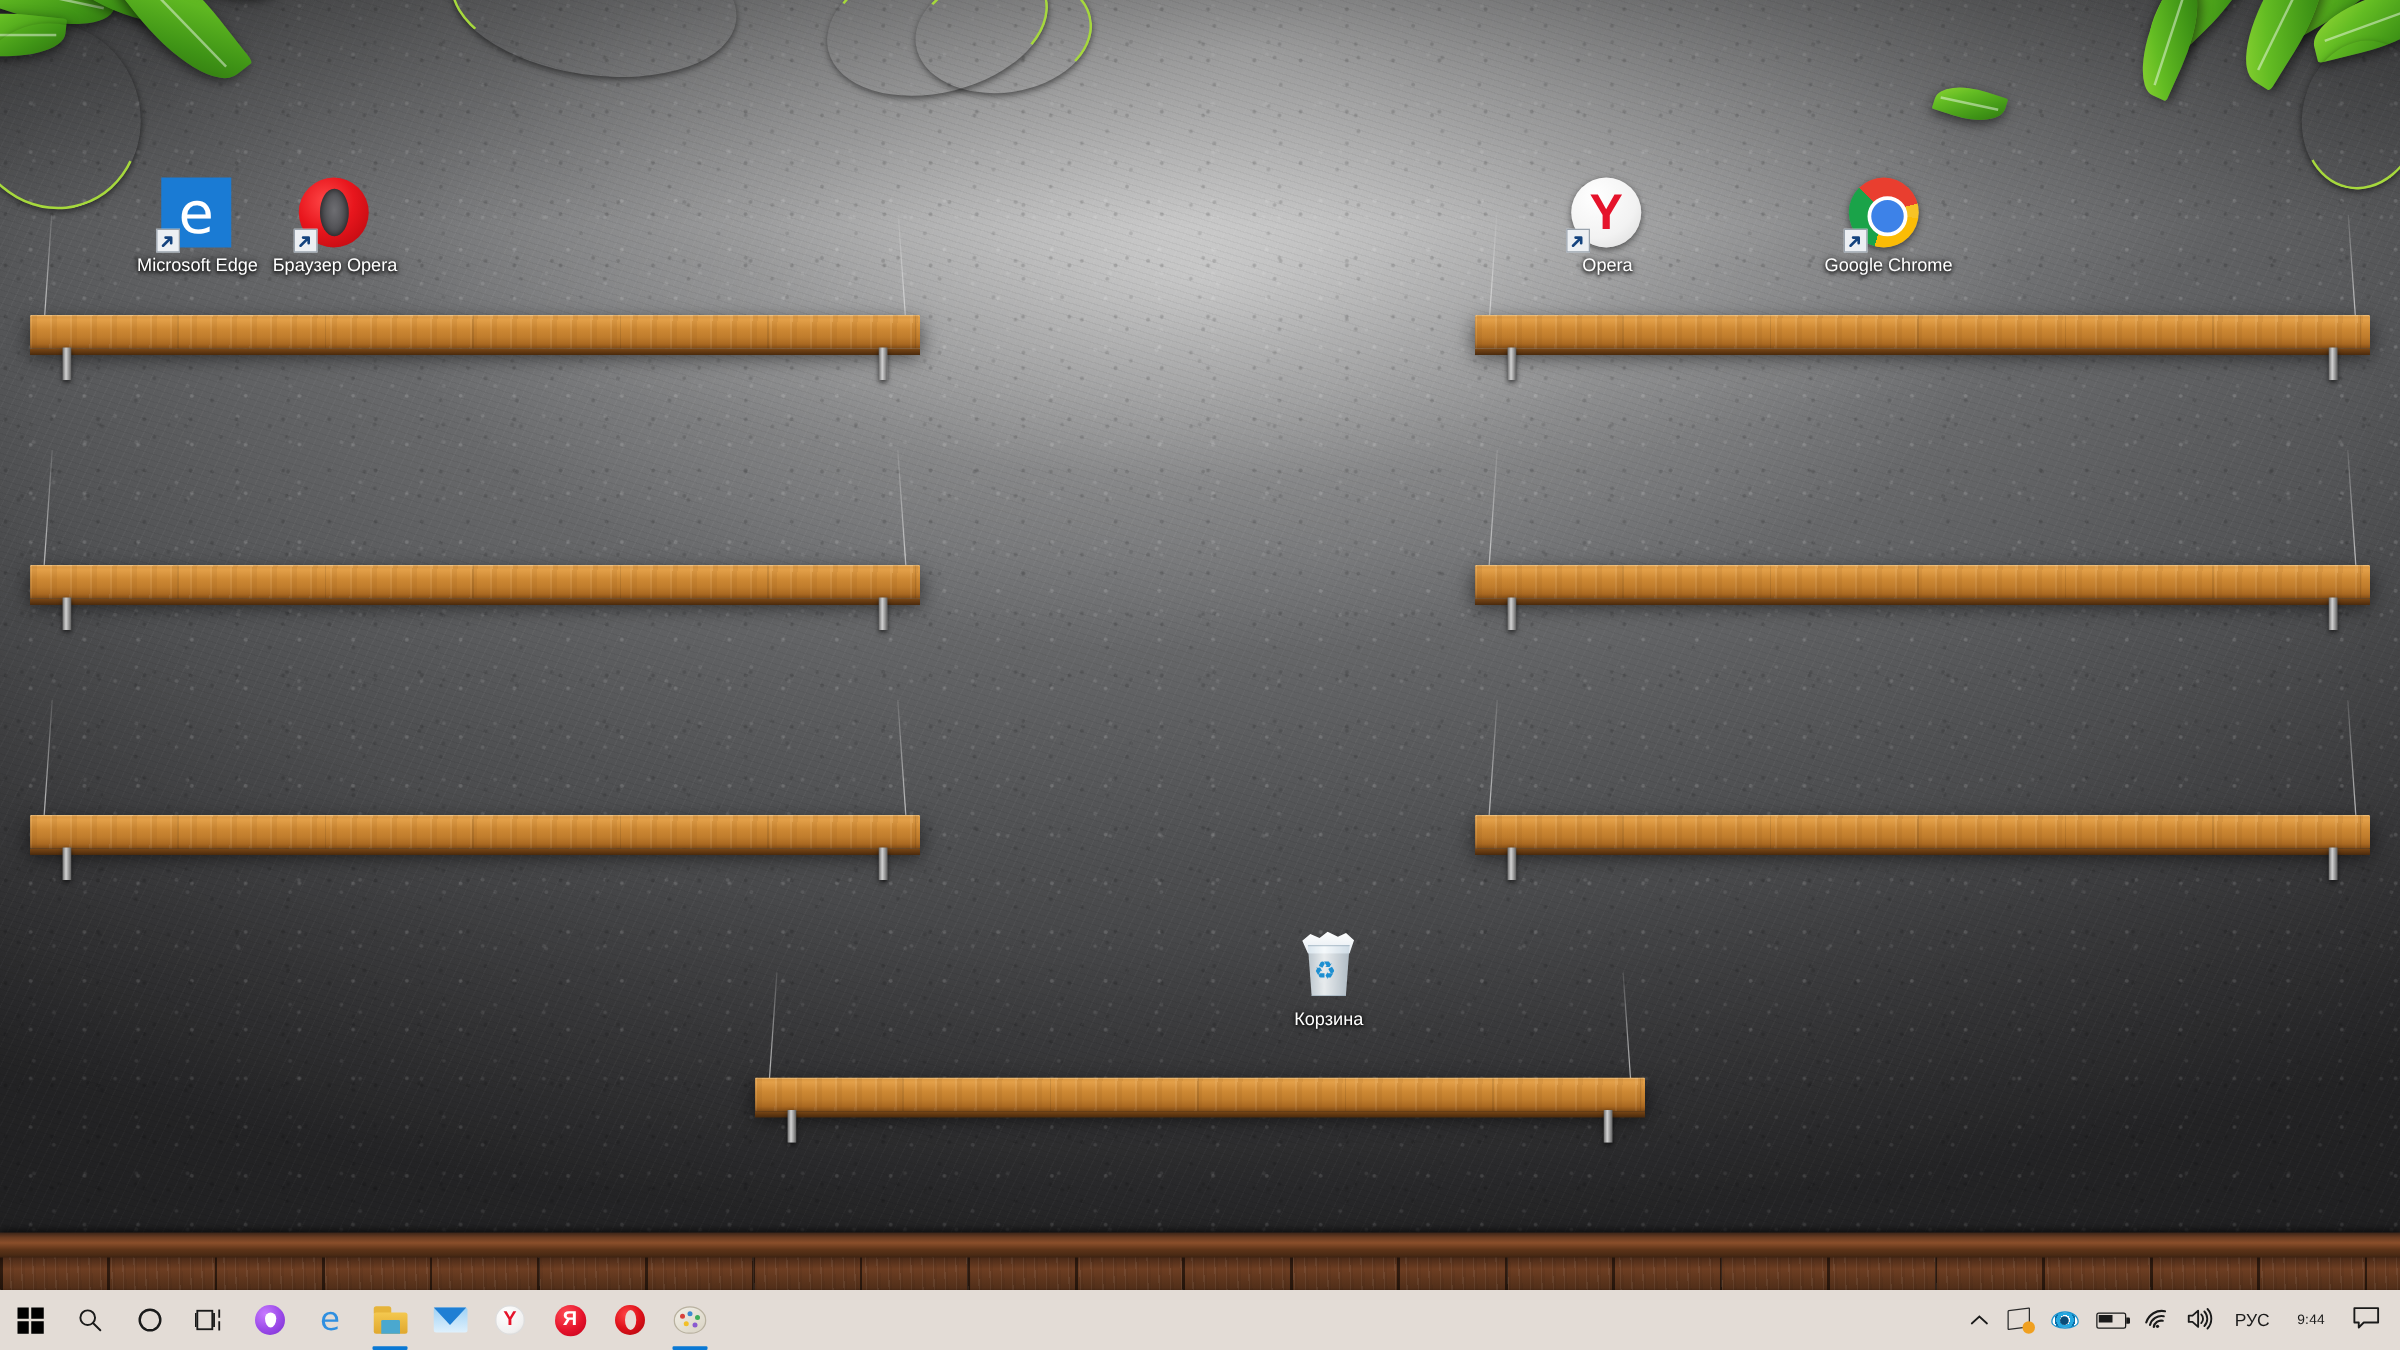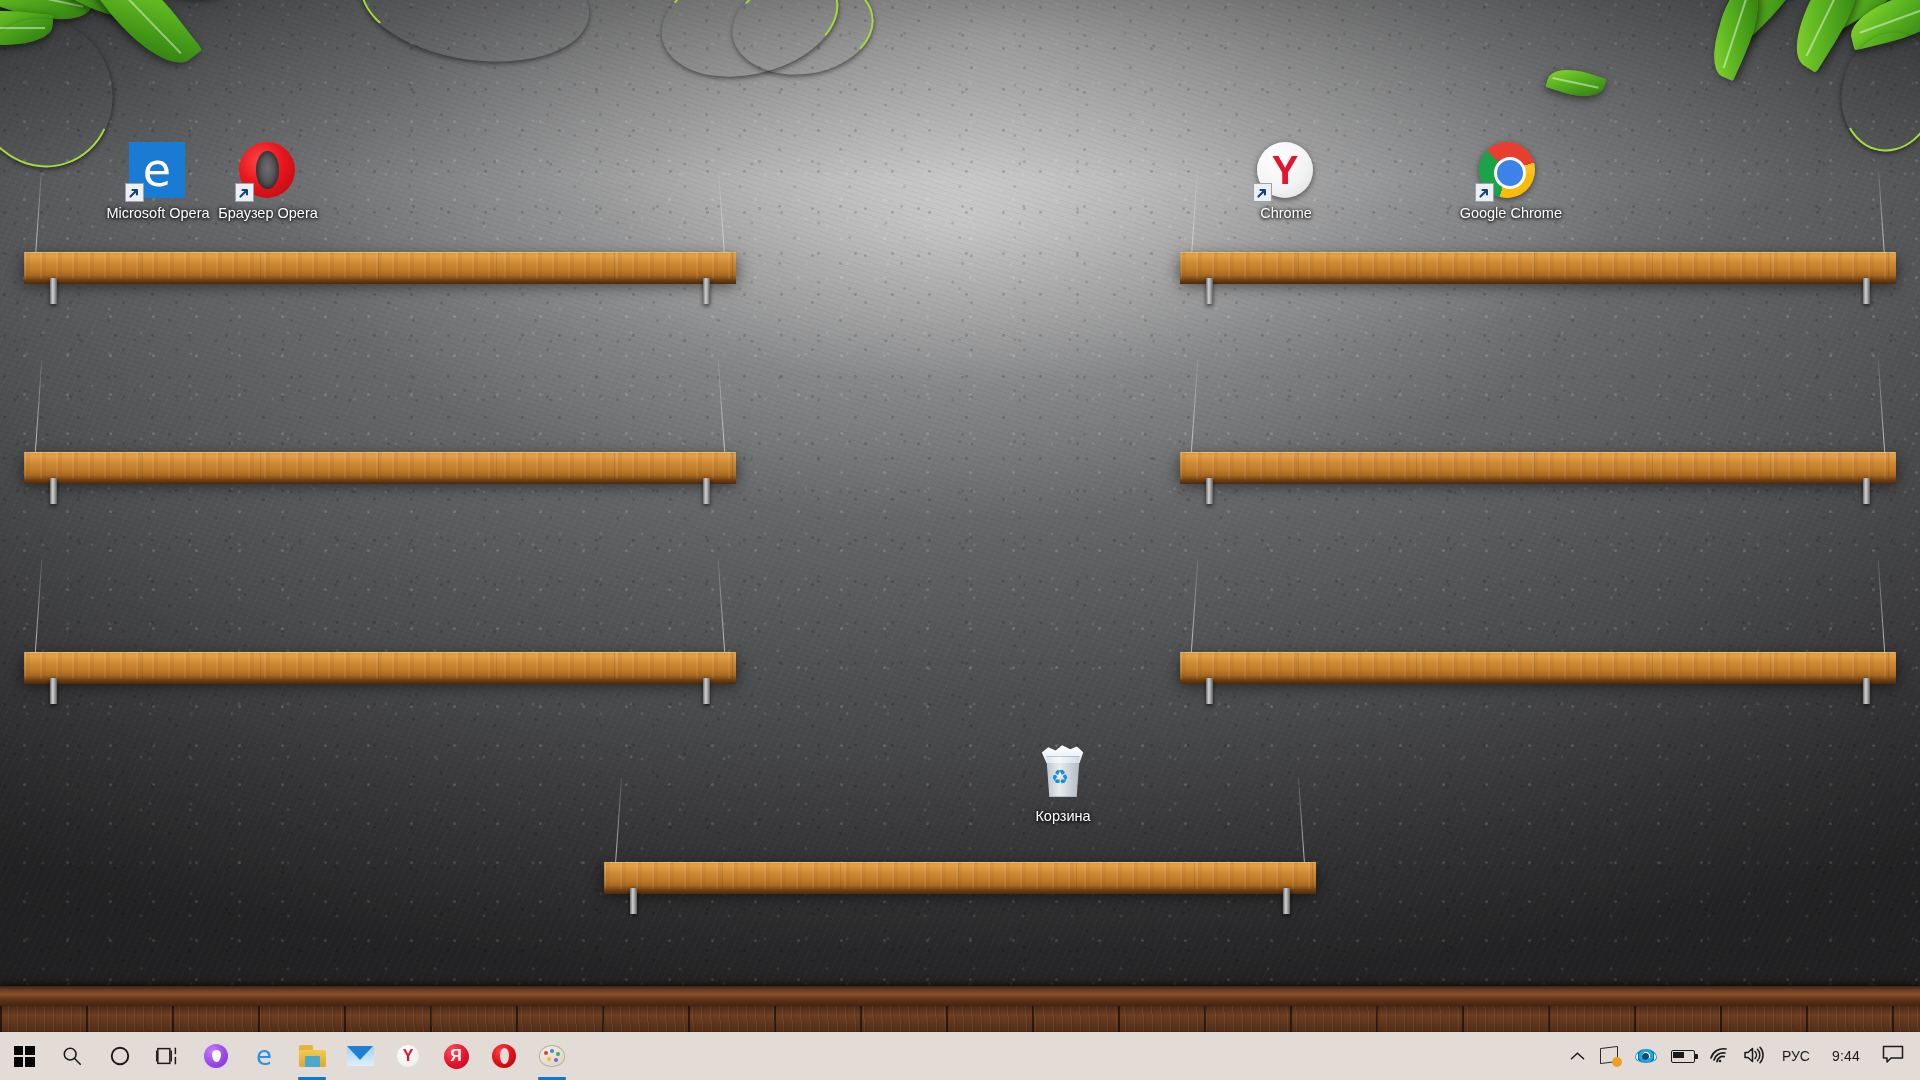--- a/index.html
+++ b/index.html
@@ -232,21 +232,21 @@
     position:relative; cursor:default;
   }
   .tb-btn .ind{
     position:absolute; left:10px; right:10px; bottom:0; height:3px;
     background:#0a78d4; border-radius:1px;
   }
   .tray-item{
     height:48px; display:flex; align-items:center; justify-content:center;
     padding:0 7px; cursor:default; font-size:13.5px; color:#1a1a1a;
   }
-  .tray-clock{ padding:12px 12px; font-size:14px; color:#1a1a1a; letter-spacing:.2px; }
+  .tray-clock{ padding:12px 12px; font-size:11px; color:#1a1a1a; letter-spacing:.2px; }
   .tray-lang{ padding:16px 10px; font-size:14px; color:#1a1a1a; }
 
   
   .tb-win{ width:21px;height:21px;display:grid;grid-template:1fr 1fr/1fr 1fr;gap:2.5px; }
   .tb-win span{ background:#000; display:block; }
   .tb-search svg,.tb-cort svg,.tb-task svg{ display:block; }
   .tb-alice{
     width:24px;height:24px;border-radius:50%;
     background:radial-gradient(circle at 34% 30%,#c77bff 0%,#9a49e8 55%,#7b2fd0 100%);
     display:flex;align-items:center;justify-content:center;
@@ -435,21 +435,21 @@
 
   <div class="dicon" style="left:104px;top:142px;">
     <div class="glyphbox">
       <div class="edge-tile">e</div>
       <div class="shortcut-arrow">
         <svg viewBox="0 0 16 16">
             <path d="M3 13 L11 5 M11 5 L5.5 5 M11 5 L11 10.5" stroke="#14437e" stroke-width="2.6" fill="none" stroke-linecap="round"></path>
           </svg>
       </div>
     </div>
-    <div class="dlabel">Microsoft Opera</div>
+    <div class="dlabel">Microsoft Edge</div>
   </div>
 
   <div class="dicon" style="left:214px;top:142px;">
     <div class="glyphbox">
       <div class="opera-o">
           <i></i>
         </div>
       <div class="shortcut-arrow">
         <svg viewBox="0 0 16 16">
             <path d="M3 13 L11 5 M11 5 L5.5 5 M11 5 L11 10.5" stroke="#14437e" stroke-width="2.6" fill="none" stroke-linecap="round"></path>
@@ -461,21 +461,21 @@
 
   <div class="dicon" style="left:1232px;top:142px;">
     <div class="glyphbox">
       <div class="yandex-circle">Y</div>
       <div class="shortcut-arrow">
         <svg viewBox="0 0 16 16">
             <path d="M3 13 L11 5 M11 5 L5.5 5 M11 5 L11 10.5" stroke="#14437e" stroke-width="2.6" fill="none" stroke-linecap="round"></path>
           </svg>
       </div>
     </div>
-    <div class="dlabel">Chrome</div>
+    <div class="dlabel">Opera</div>
   </div>
 
   <div class="dicon" style="left:1454px;top:142px;text-align:right;">
     <div class="glyphbox">
       <div class="chrome"></div>
       <div class="shortcut-arrow">
         <svg viewBox="0 0 16 16">
             <path d="M3 13 L11 5 M11 5 L5.5 5 M11 5 L11 10.5" stroke="#14437e" stroke-width="2.6" fill="none" stroke-linecap="round"></path>
           </svg>
       </div>

